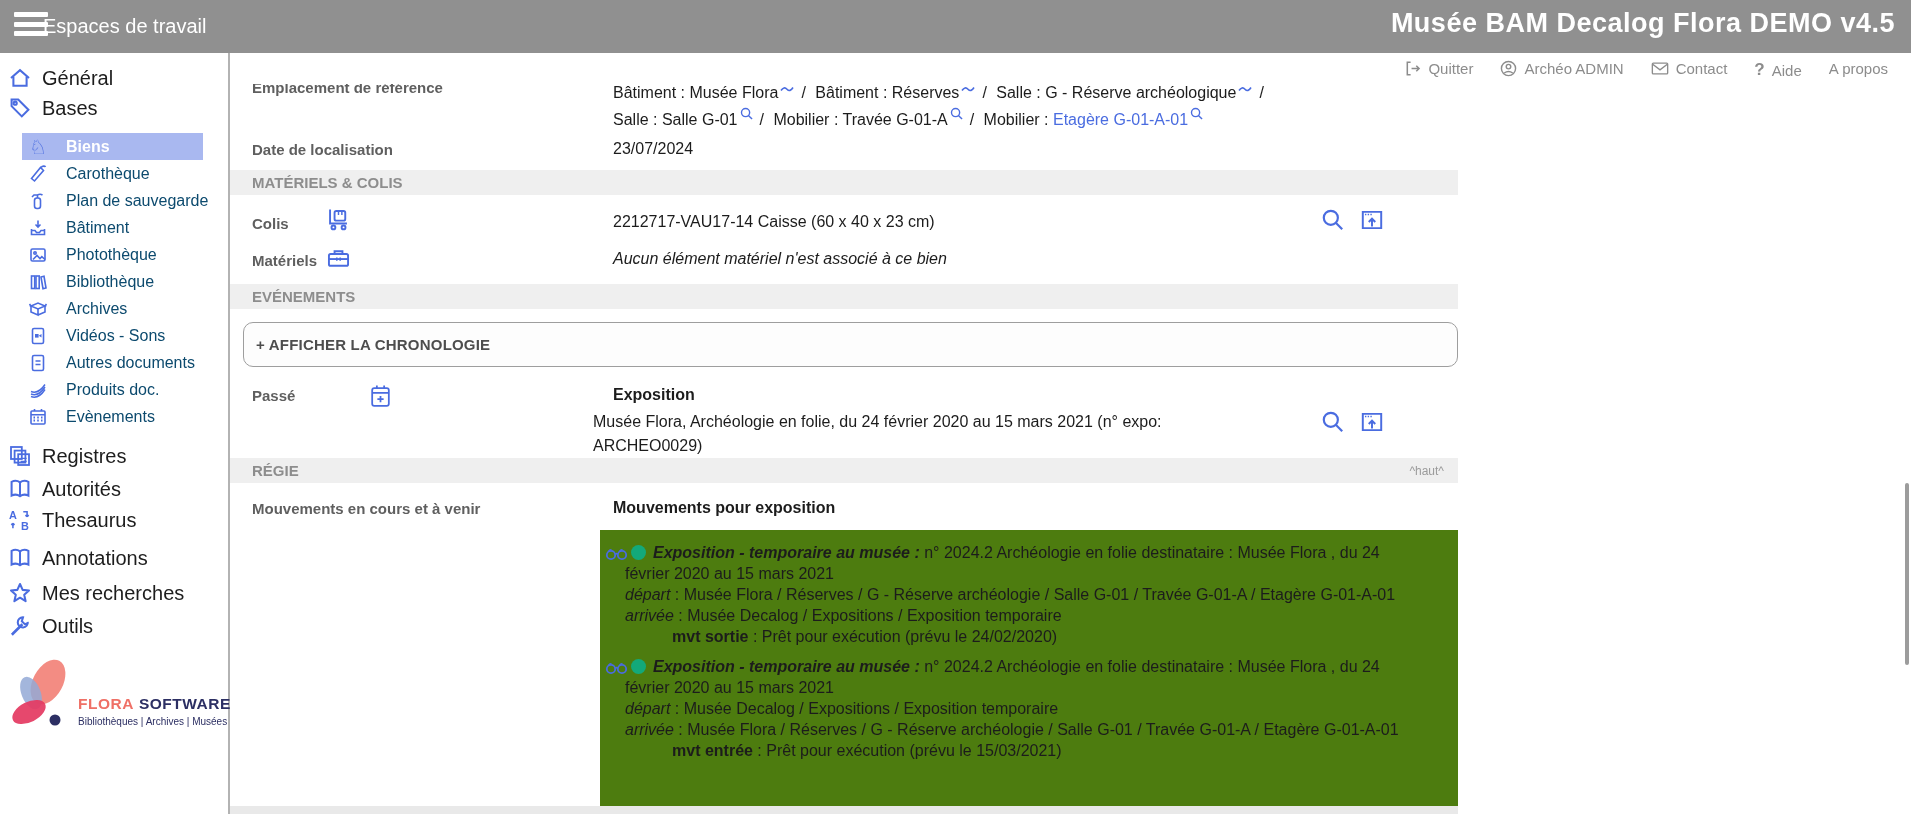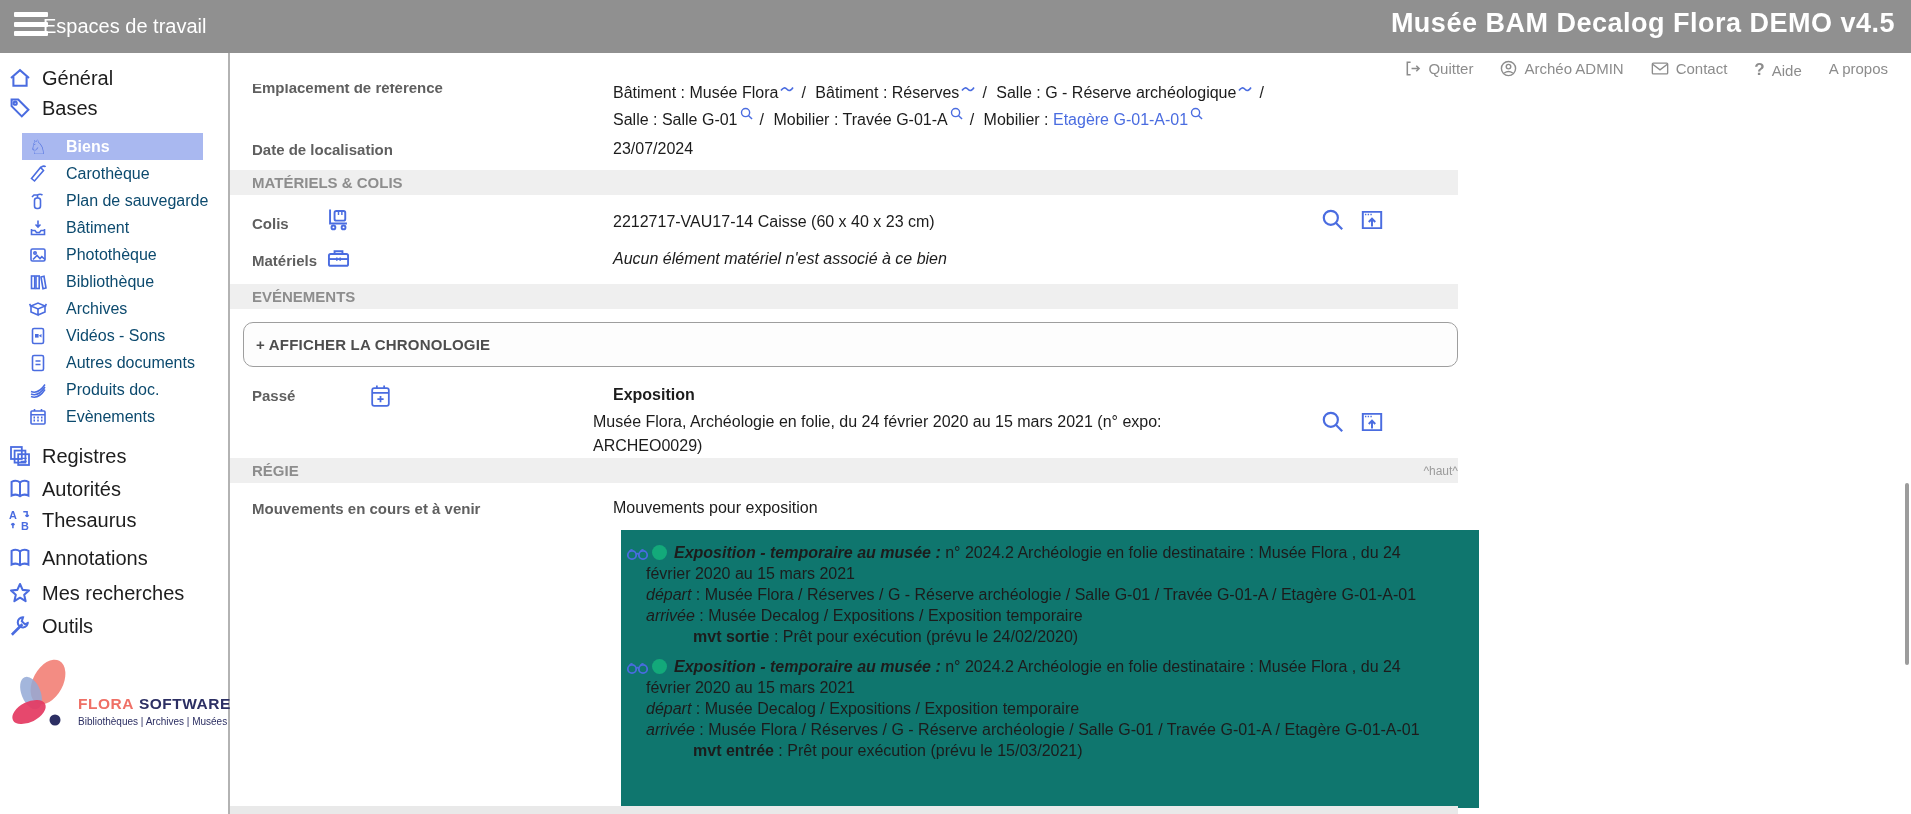--- a/index.html
+++ b/index.html
@@ -47,21 +47,21 @@
   .sep{margin:0 5px;color:#1c1c1c}
   .actions{display:flex;gap:13px;align-items:center}
   
   .cliplabel{overflow:hidden;height:13px}
   .cliplabel span{display:block;margin-top:-5px}
   
   .chronobox{left:243px;top:322px;width:1215px;height:45px;border:1px solid #9e9e9e;border-radius:10px;
              background:#fdfdfd;display:flex;align-items:center;cursor:pointer;box-sizing:border-box}
   .chronobox .ctxt{margin-left:12px;font-size:15px;font-weight:bold;color:#4d4d4d;letter-spacing:.2px}
   
-  .movewrap{left:621px;top:530px;width:858px;height:278px;background:#0f766e;padding-top:12px;box-sizing:border-box;overflow:hidden}
+  .movewrap{left:600px;top:530px;width:858px;height:278px;background:#4d7c0f;padding-top:12px;box-sizing:border-box;overflow:hidden}
   .entry{position:relative;padding-left:25px;margin-bottom:9px}
   .entry .eglasses{position:absolute;left:5px;top:3px;color:#4a6ce0;cursor:pointer}
   .entry .edot{position:absolute;left:31px;top:3px;width:15px;height:15px;border-radius:50%}
   .etext{width:800px;font-size:16px;line-height:21px;color:#1c1c1c}
   .etitle{text-indent:28px}
   .etitle .tt{font-weight:bold;font-style:italic}
   .eline .lab{font-style:italic}
   .emvt{padding-left:47px}
   .emvt .lab{font-weight:bold}
   .hautlink{color:#9b9b9b;font-size:12px;cursor:pointer;font-weight:normal}
@@ -423,25 +423,25 @@
     <svg width="26" height="26" viewBox="0 0 24 24" fill="none" stroke="#4a6ce0" stroke-width="1.8">
       <path d="M3.5 19.5 H20.5 V4.5 H3.5 V19.5 Z"></path>
         <path d="M5.5 7 H6.8 M8 7 H9.3 M10.5 7 H11.8" stroke-width="1.4"></path>
       <path d="M12 18 V11 M9 13.8 L12 10.8 L15 13.8"></path>
     </svg>
     </span>
 </div>
 
 <div class="abs band" style="top:458px">
   <span class="btxt">RÉGIE</span>
-  <span class="hautlink" style="margin-left:auto;">^haut^</span>
+  <span class="hautlink" style="margin-left:auto;margin-right:14px">^haut^</span>
 </div>
 
 <div class="abs flabel" style="left:252px;top:500px">Mouvements en cours et à venir</div>
-<div class="abs fvalue" style="left:613px;top:499px;font-weight:normal">Mouvements pour exposition</div>
+<div class="abs fvalue" style="left:613px;top:499px;font-weight:bold">Mouvements pour exposition</div>
 
 <div class="abs movewrap">
 
   <div class="entry">
     <span class="eglasses">
       <svg width="24" height="16" viewBox="0 0 24 16" fill="none" stroke="currentColor" stroke-width="1.8">
         <circle cx="6" cy="10" r="4.2"></circle>
           <circle cx="17" cy="10" r="4.2"></circle>
           <path d="M10 9.5 Q11.5 7.8 13 9.5"></path>
           <path d="M3.5 6.5 Q4.5 4.5 6.5 4.8 M14.5 6.5 Q15.5 4.5 17.5 4.8" stroke-width="1.4"></path>

